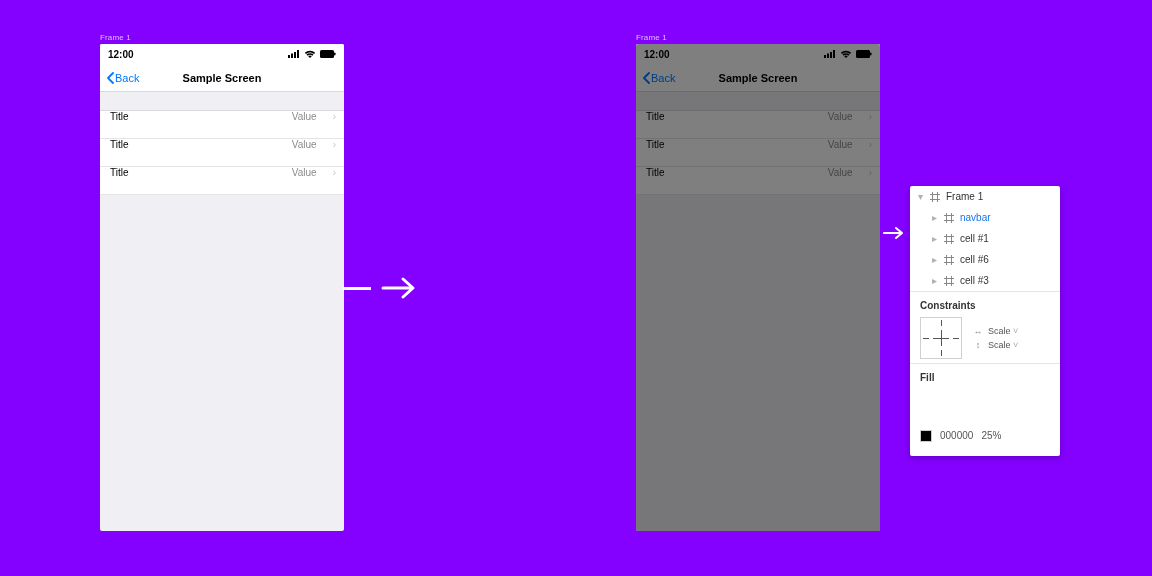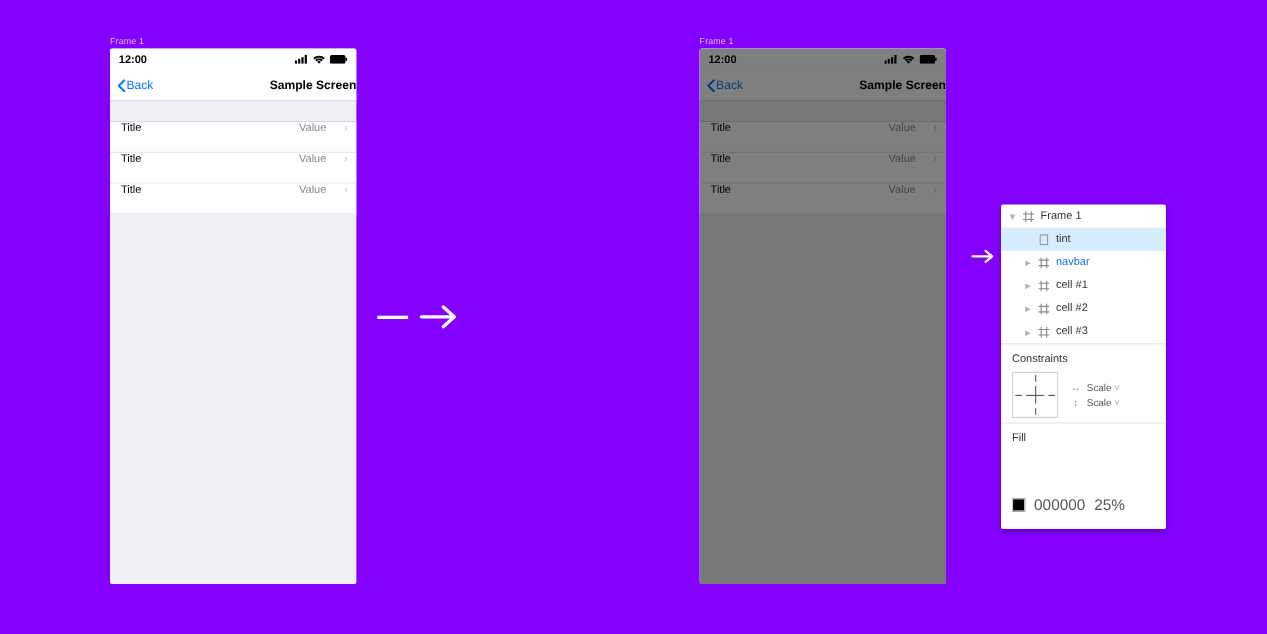--- a/index.html
+++ b/index.html
@@ -13,21 +13,21 @@
 
   
   .frame-label {
     position: absolute;
     font-size: 8px;
     color: #dcbfff;
     letter-spacing: .02em;
   }
   .phone {
     position: absolute;
-    width: 224px;
+    width: 244px;
     height: 487px;
     background: #EFEFF4;
     border-radius: 2px;
     overflow: hidden;
   }
   .phone .statusbar {
     height: 20px;
     background: #fff;
     display: flex;
     align-items: center;
@@ -39,21 +39,21 @@
   .status-icons { display:flex; align-items:center; gap:4px; }
   .status-icons svg { display:block; }
 
   .phone .navbar {
     height: 28px;
     background: #fff;
     border-bottom: 1px solid #d9d9d9;
     position: relative;
     display:flex;
     align-items:center;
-    justify-content:flex-end;
+    justify-content:center;
     font-size: 11px;
     font-weight: 600;
   }
   .phone .navbar .back {
     position:absolute; left:6px; top:0; bottom:0;
     display:flex; align-items:center;
     color:#007AFF;
     font-weight:400;
     font-size:11px;
     gap:1px;
@@ -127,42 +127,42 @@
   .layer .tri { width:6px; color:#b0b0b0; }
   .layer .ico { width:10px; display:flex; justify-content:center; color:#888;}
   .layer.selected { background:#d6ecff; }
   .layer .name { color:#333; }
   .layer .name.link { color:#1a73e8; }
 
   .panel-section {
     border-top:1px solid #e5e5e5;
     padding:8px 10px 4px 10px;
   }
-  .panel-section h4 { font-size:10px; font-weight:400; margin-bottom:6px; }
+  .panel-section h4 { font-size:10px; font-weight:700; margin-bottom:6px; }
 
   .constraints-row { display:flex; align-items:center; gap:10px; }
   .constraints-box {
     width:42px; height:42px;
     border:1px solid #d0d0d0;
     position:relative;
   }
   .constraints-box .tick { position:absolute; background:#555; }
   .cb-top    { left:50%; top:2px;  width:1px; height:6px; margin-left:-.5px;}
   .cb-bot    { left:50%; bottom:2px; width:1px; height:6px; margin-left:-.5px;}
   .cb-left   { top:50%; left:2px;  height:1px; width:6px; margin-top:-.5px;}
   .cb-right  { top:50%; right:2px; height:1px; width:6px; margin-top:-.5px;}
   .cb-cv     { left:50%; top:12px; bottom:12px; width:1px; margin-left:-.5px;}
   .cb-ch     { top:50%; left:12px; right:12px; height:1px; margin-top:-.5px;}
 
   .constraint-selects { display:flex; flex-direction:column; gap:4px; font-size:9px; color:#555;}
   .csel { display:flex; align-items:center; gap:4px;}
   .csel .arrow-ico { color:#888; width:12px; display:flex; justify-content:center;}
   .csel .drop::after { content:" ˅"; color:#aaa;}
 
-  .fill-row { display:flex; align-items:center; gap:8px; font-size:14px; color:#555;margin-top:47px;}
+  .fill-row { display:flex; align-items:flex-start; gap:8px; font-size:10px; color:#555;margin-top:47px;}
   .swatch { width:12px; height:12px; background:#000; border:1px solid #ccc;}
 </style>
 </head>
 <body>
 
 <div class="frame-label" style="left:100px; top:33px;">Frame 1</div>
 
 <div class="phone" style="left:100px; top:44px;">
   <div class="statusbar">
     <span>12:00</span>
@@ -299,29 +299,20 @@
       <svg width="10" height="10" viewBox="0 0 10 10">
           <line x1="2.5" y1="0" x2="2.5" y2="10" stroke="#888" stroke-width="1"></line>
           <line x1="7.5" y1="0" x2="7.5" y2="10" stroke="#888" stroke-width="1"></line>
           <line x1="0" y1="2.5" x2="10" y2="2.5" stroke="#888" stroke-width="1"></line>
           <line x1="0" y1="7.5" x2="10" y2="7.5" stroke="#888" stroke-width="1"></line>
         </svg>
     </span>
     <span class="name">Frame 1</span>
   </div>
 
-  <div class="layer depth1 selected">
-    <span class="tri"></span>
-    <span class="ico">
-      <svg width="8" height="10" viewBox="0 0 8 10">
-          <rect x="0.5" y="0.5" width="7" height="9" stroke="#888" fill="none"></rect>
-        </svg>
-    </span>
-    <span class="name">tint</span>
-  </div>
 
   <div class="layer depth1">
     <span class="tri">▸</span>
     <span class="ico">
       <svg width="10" height="10" viewBox="0 0 10 10">
           <line x1="2.5" y1="0" x2="2.5" y2="10" stroke="#888" stroke-width="1"></line>
           <line x1="7.5" y1="0" x2="7.5" y2="10" stroke="#888" stroke-width="1"></line>
           <line x1="0" y1="2.5" x2="10" y2="2.5" stroke="#888" stroke-width="1"></line>
           <line x1="0" y1="7.5" x2="10" y2="7.5" stroke="#888" stroke-width="1"></line>
         </svg>
@@ -345,21 +336,21 @@
   <div class="layer depth1">
     <span class="tri">▸</span>
     <span class="ico">
       <svg width="10" height="10" viewBox="0 0 10 10">
           <line x1="2.5" y1="0" x2="2.5" y2="10" stroke="#888" stroke-width="1"></line>
           <line x1="7.5" y1="0" x2="7.5" y2="10" stroke="#888" stroke-width="1"></line>
           <line x1="0" y1="2.5" x2="10" y2="2.5" stroke="#888" stroke-width="1"></line>
           <line x1="0" y1="7.5" x2="10" y2="7.5" stroke="#888" stroke-width="1"></line>
         </svg>
     </span>
-    <span class="name">cell #2</span>
+    <span class="name">cell #6</span>
   </div>
 
   <div class="layer depth1">
     <span class="tri">▸</span>
     <span class="ico">
       <svg width="10" height="10" viewBox="0 0 10 10">
           <line x1="2.5" y1="0" x2="2.5" y2="10" stroke="#888" stroke-width="1"></line>
           <line x1="7.5" y1="0" x2="7.5" y2="10" stroke="#888" stroke-width="1"></line>
           <line x1="0" y1="2.5" x2="10" y2="2.5" stroke="#888" stroke-width="1"></line>
           <line x1="0" y1="7.5" x2="10" y2="7.5" stroke="#888" stroke-width="1"></line>

